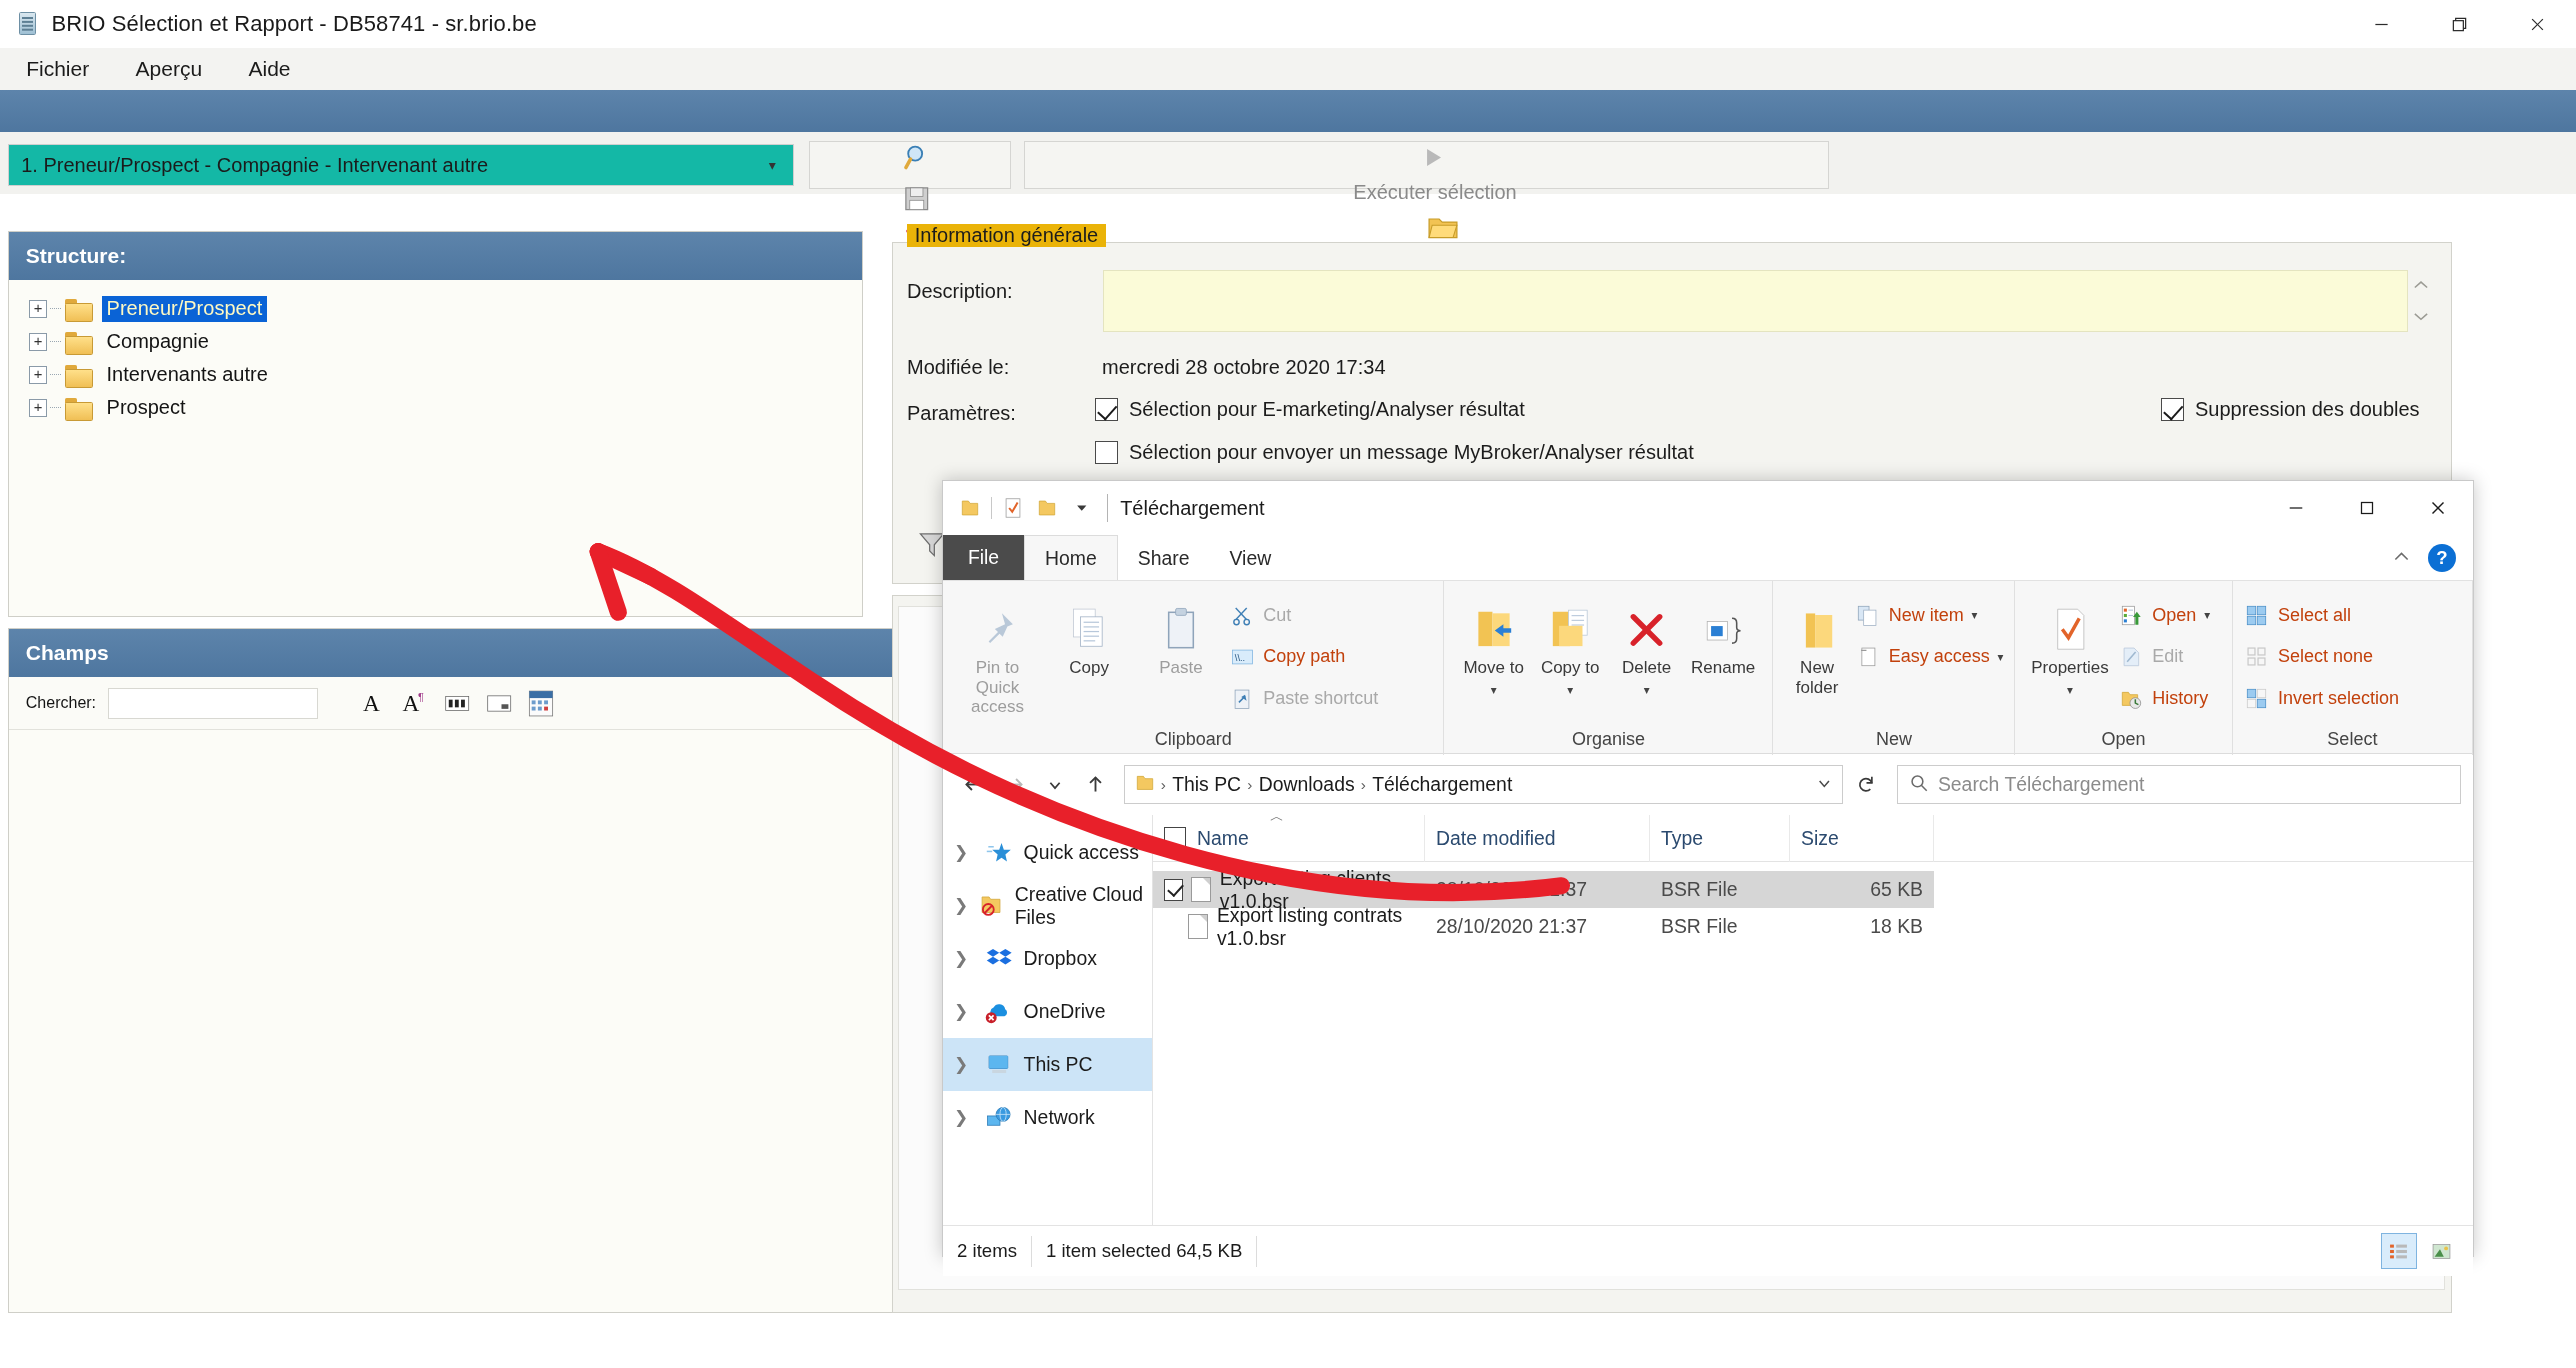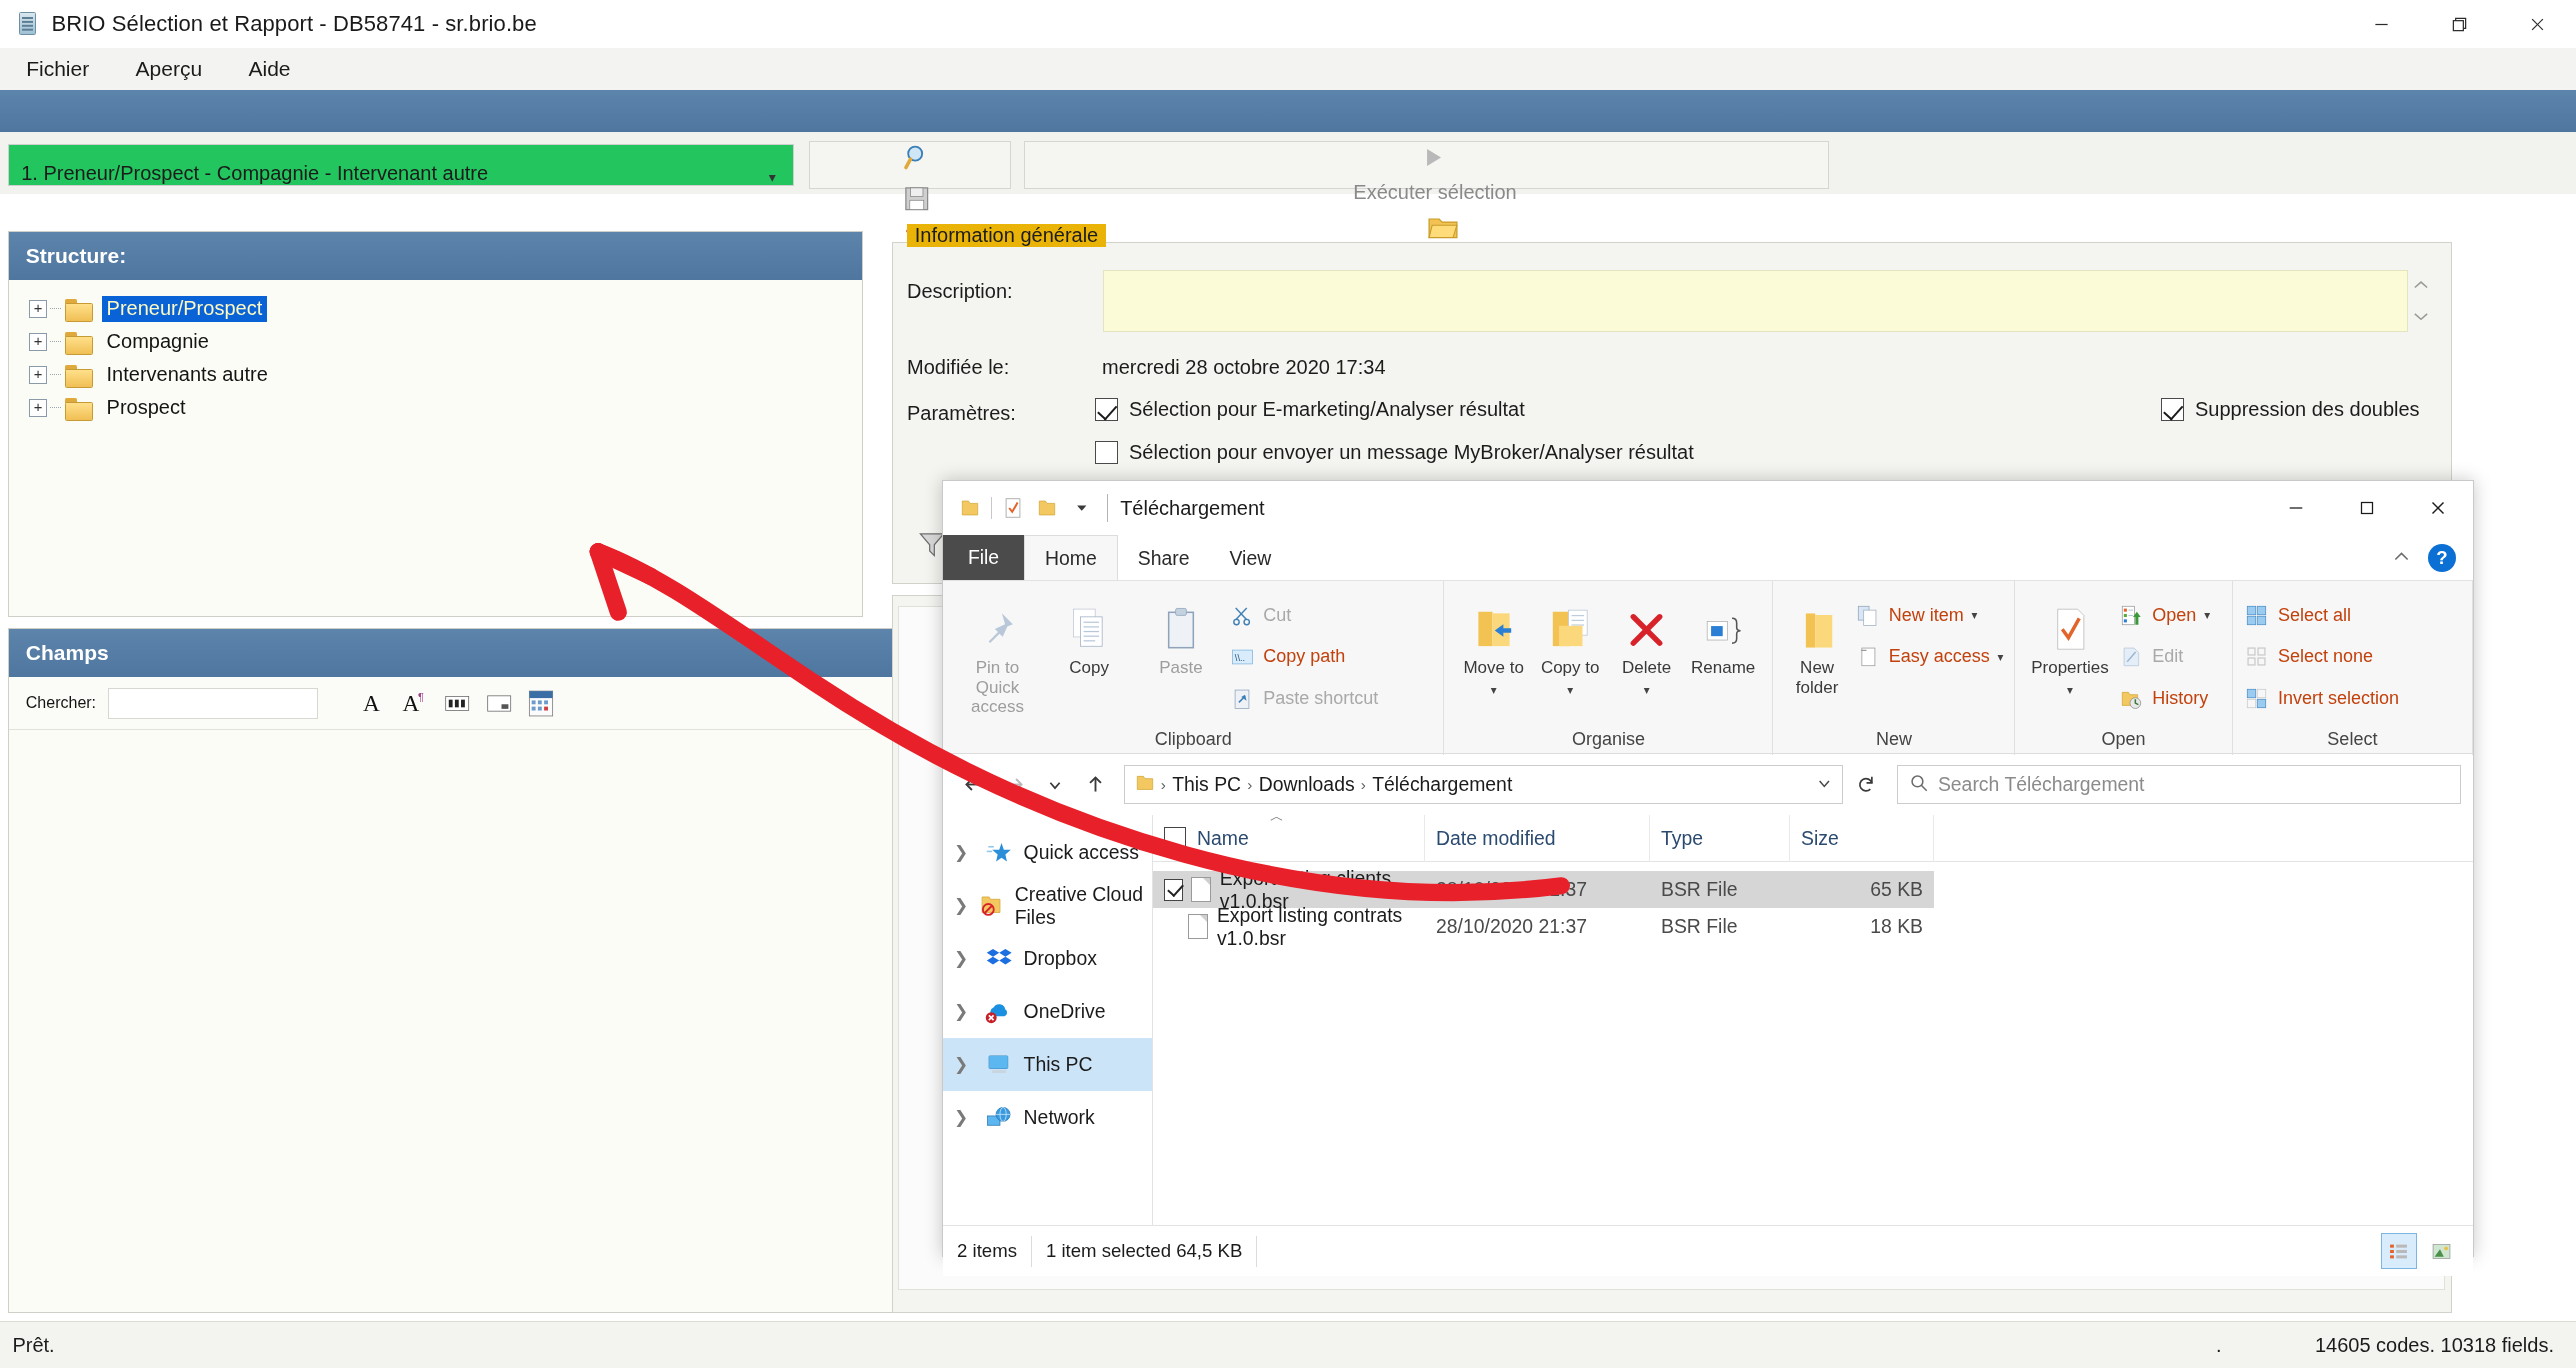--- a/index.html
+++ b/index.html
@@ -50,22 +50,22 @@
     position:absolute; left:0; top:0; width:2576px; height:42px;
     background: linear-gradient(180deg,#5d84ab 0%, #4e769f 100%);
   }
 
   
   .brio-toolrow {
     position:absolute; left:0; top:132px; width:2576px; height:62px; background:#f2f2ef;
   }
   .combo {
     position:absolute; left:7.8px; top:144px; width:786px; height:42px;
-    background:#22c55e; border:0.8px solid #cfcfcf;
-    display:flex; align-items:flex-end;
+    background:#14b8a6; border:0.8px solid #cfcfcf;
+    display:flex; align-items:center;
   }
   .combo-text { font-size:20px; color:#1b1b1b; margin-left:12.4px; white-space:nowrap; }
   .combo-arrow { margin-left:auto; margin-right:17px; font-size:14px; color:#333; }
 
   .toolgroup {
     position:absolute; top:141px; height:48px;
     background:#f5f5f2; border:0.8px solid #d5d5d2;
     display:flex; align-items:center;flex-direction:column;
   }
   #tg1 { left:809px; width:202px; gap: 11px; padding-left:14px;}
@@ -491,25 +491,20 @@
   </div>
 
   <div class="brio-lowerpanel"></div>
   <div class="brio-innerwhite"></div>
   <div class="filter-ic">
     <svg width="34" height="34" viewBox="0 0 44 44">
       <polygon points="7,9 37,9 25,23 25,37 19,31 19,23" fill="#d8d8d8" stroke="#6e6e6e" stroke-width="1.6"></polygon>
     </svg>
   </div>
 
-  <div class="brio-status">
-    <div class="status-left">Prêt.</div>
-    <div class="status-dot">.</div>
-    <div class="status-right">14605 codes.  10318 fields.</div>
-  </div>
 
   <div class="fx">
 
     <div class="fx-title">
       <div class="fx-qat">
         <div class="fx-qat-ic">
           <svg width="20" height="20" viewBox="0 0 26 26">
               <path d="M3 4 h8 l2 3 h10 v15 H3 Z" fill="#f4c860" stroke="#d2a73a"></path>
             </svg>
         </div>

